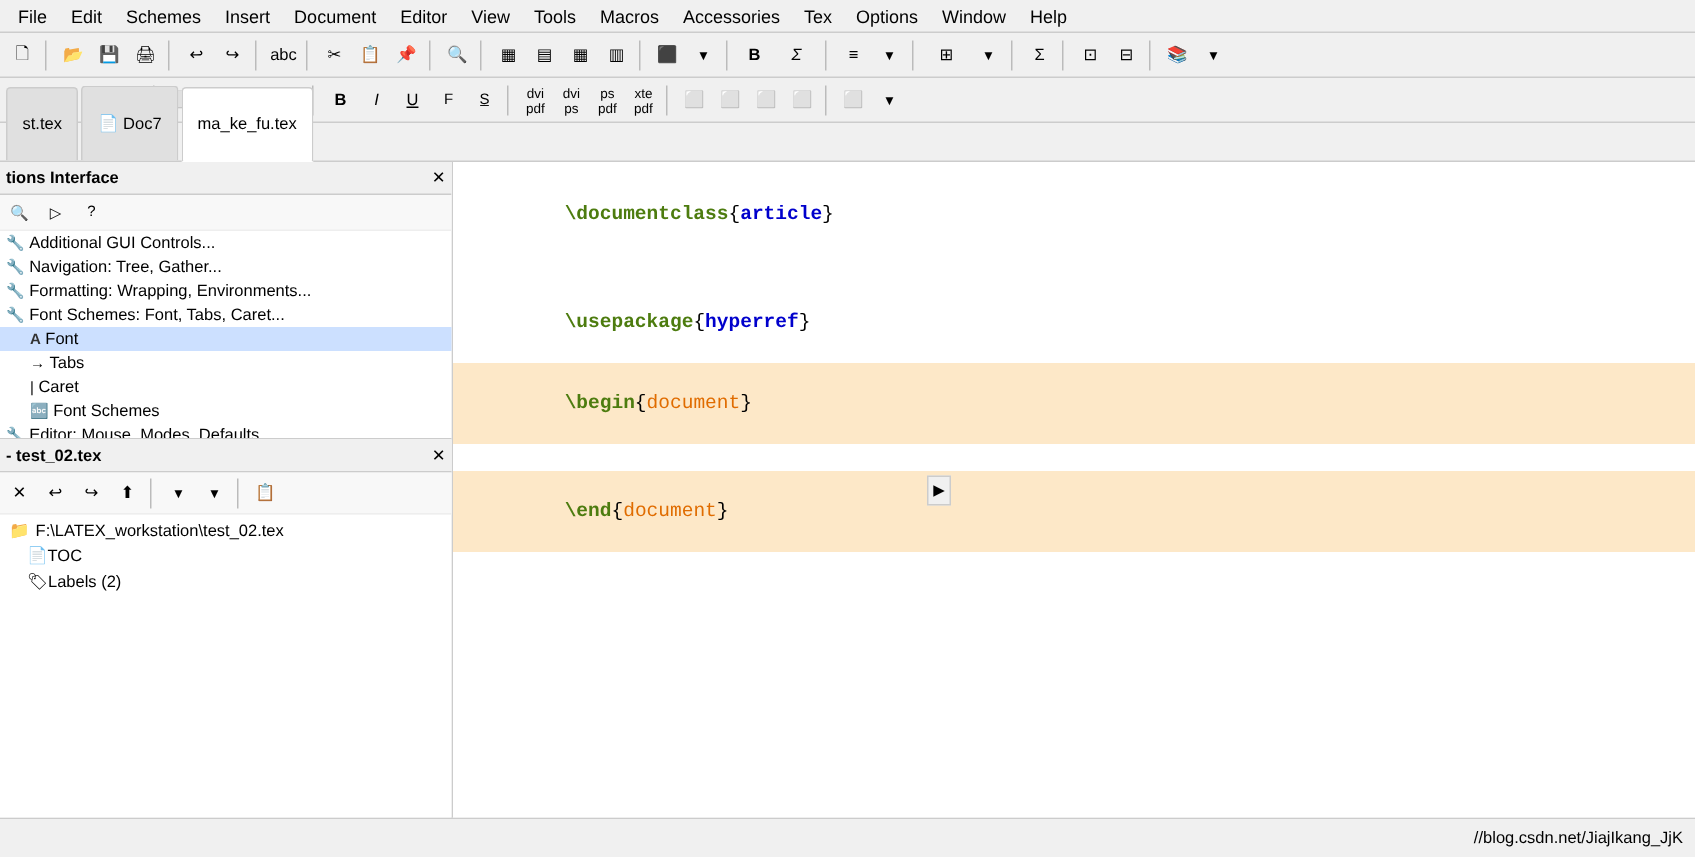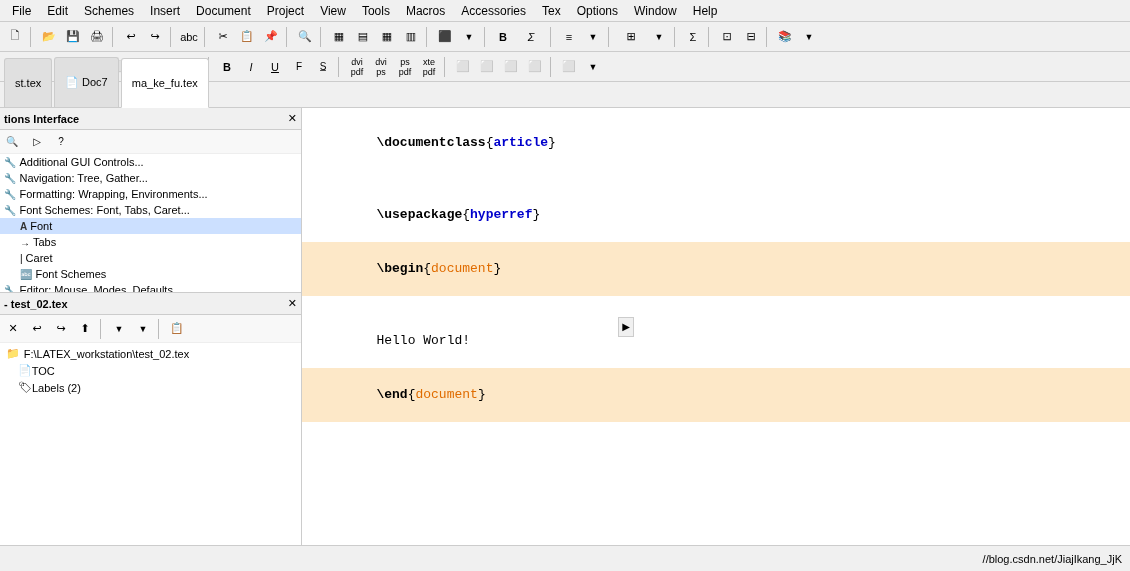--- a/index.html
+++ b/index.html
@@ -43,21 +43,21 @@
     .file-path { font-size: 11px; padding: 2px 4px; display: flex; align-items: center; gap: 4px; }
     .file-list-item { display: flex; align-items: center; padding: 2px 4px 2px 16px; cursor: pointer; font-size: 11px; }
 
     
     .editor-area { flex: 1; background: white; overflow: hidden; display: flex; flex-direction: column; position: relative; }
     .editor-content { flex: 1; padding: 8px 12px; font-family: 'Courier New', monospace; font-size: 13px; overflow-y: auto; position: relative; }
     .code-line { min-height: 18px; line-height: 18px; white-space: pre; }
     .code-line.highlighted-orange { background: #fde8c8; display: block; margin: 0 -12px; padding: 0 12px; }
 
     
-    .kw-red { color: #000000; font-weight: bold; }
+    .kw-red { color: #4d7c0f; font-weight: bold; }
     .kw-blue { color: #0000cc; font-weight: bold; }
     .kw-orange { color: #e06c00; }
     .text-black { color: #000; }
 
     
     .editor-arrow { position: absolute; right: 0; top: 50%; transform: translateY(-50%); width: 16px; height: 20px; background: #f0f0f0; border: 1px solid #ccc; cursor: pointer; display: flex; align-items: center; justify-content: center; font-size: 10px; }
 
     
     .bottom-bar { height: 27px; background: #f0f0f0; border-top: 1px solid #ccc; display: flex; align-items: center; padding: 0 8px; font-size: 11px; justify-content: space-between; }
 
@@ -65,21 +65,21 @@
   </style>
 </head>
 <body>
 
 <div class="menubar">
   <span>File</span>
   <span>Edit</span>
   <span>Schemes</span>
   <span>Insert</span>
   <span>Document</span>
-  <span>Project</span>
+  <span>Editor</span>
   <span>View</span>
   <span>Tools</span>
   <span>Macros</span>
   <span>Accessories</span>
   <span>Tex</span>
   <span>Options</span>
   <span>Window</span>
   <span>Help</span>
 </div>
 
@@ -269,23 +269,20 @@
       <div class="code-line">
         <span class="kw-red">\usepackage</span><span class="text-black">{</span><span class="kw-blue">hyperref</span><span class="text-black">}</span>
       </div>
 
       <div class="code-line highlighted-orange">
         <span class="kw-red">\begin</span><span class="text-black">{</span><span class="kw-orange">document</span><span class="text-black">}</span>
       </div>
 
       <div class="code-line">&nbsp;</div>
 
-      <div class="code-line">
-        <span class="text-black">Hello World!</span>
-      </div>
 
       <div class="code-line highlighted-orange">
         <span class="kw-red">\end</span><span class="text-black">{</span><span class="kw-orange">document</span><span class="text-black">}</span>
       </div>
 
     </div>
 
     <div class="editor-arrow" style="position:absolute;left:316px;top:50%;transform:translateY(-50%);">▶</div>
 
   </div>

